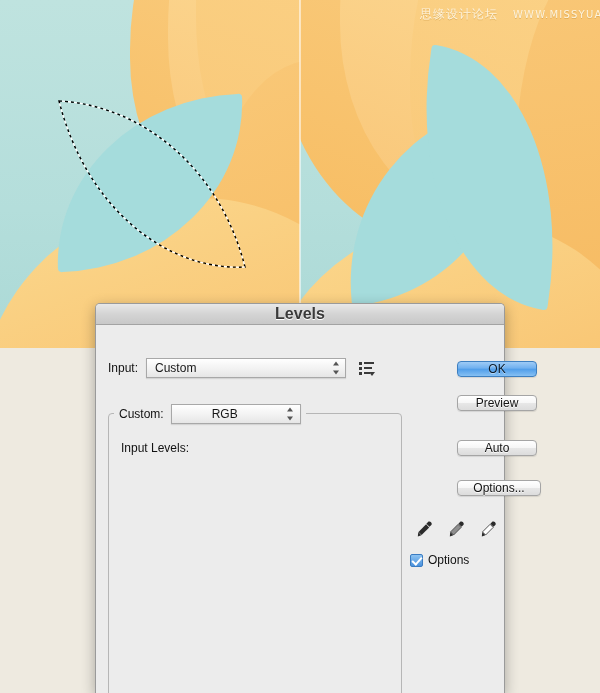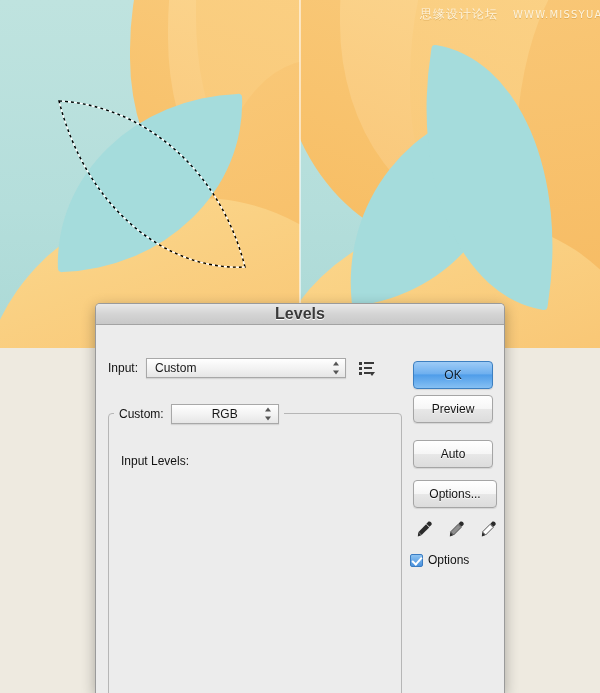--- a/index.html
+++ b/index.html
@@ -155,40 +155,41 @@
     border-radius: 4px;
     background: transparent;
   }
   .row-channel {
     position: absolute; left: 18px; top: 79px;
     display: flex; align-items: center; gap: 7px;
     background: #ececec;
     padding: 0 5px;
     z-index: 3;
   }
-  #channel-popup { width: 108px; padding-left: 40px; }
+  #channel-popup { width: 130px; padding-left: 40px; }
 
   .section-label {
     position: absolute;
     font-size: 12px; color: #121212;
   }
-  #input-levels-label  { left: 25px; top: 129px; }
+  #input-levels-label  { left: 25px; top: 116px; }
 
   
   .btn {
     position: absolute;
-    width: 80px; height: 28px;
+    width: 80px; height: 16px;
     background: linear-gradient(180deg,#ffffff 0%,#f6f6f6 48%,#e7e7e7 52%,#dcdcdc 100%);
     border: 1px solid #a5a5a5;
     border-radius: 4px;
     font-size: 12px;
     color: #131313;
     display: flex; align-items: center; justify-content: center;
     box-shadow: 0 1px 1px rgba(0,0,0,0.10);
     text-shadow: 0 1px 0 rgba(255,255,255,0.8);
+    margin-left: 44px;
   }
   .btn.primary {
     background: linear-gradient(180deg,#9ecbf6 0%,#6fb0ef 45%,#4f9de9 50%,#86c0f3 100%);
     border-color: #3d7fc0;
     color: #0b1b2b;
     text-shadow: 0 1px 0 rgba(255,255,255,0.45);
   }
   #btn-ok      { left: 317px; top: 36px; }
   #btn-cancel  { left: 317px; top: 70px; }
   #btn-auto    { left: 317px; top: 115px; }

